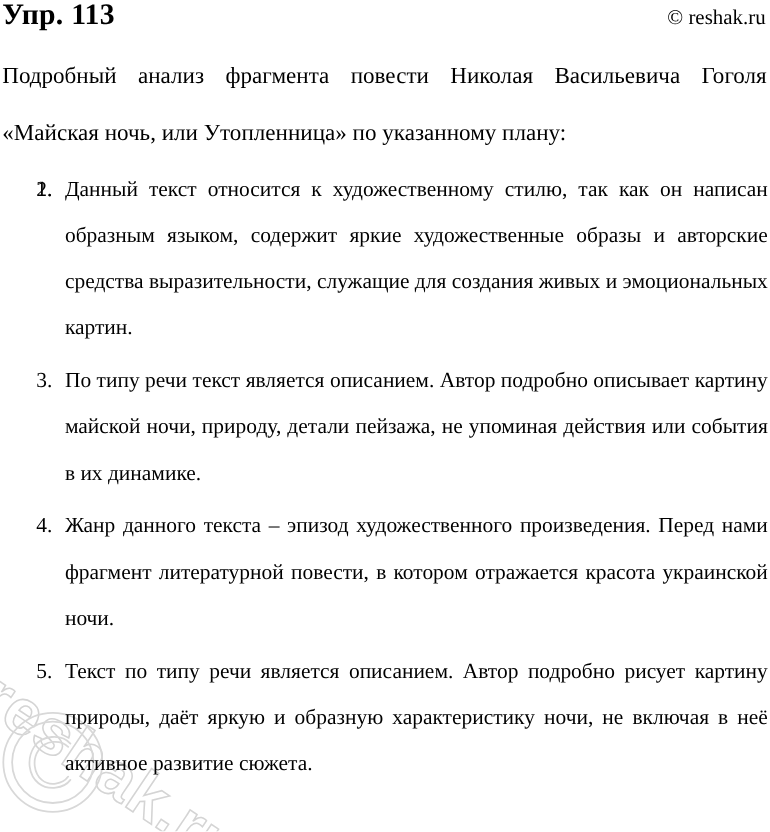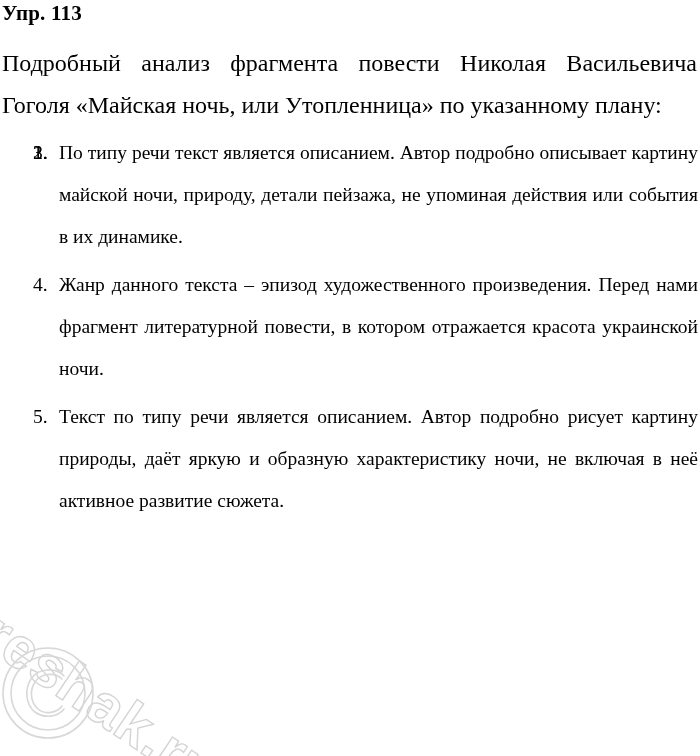--- a/index.html
+++ b/index.html
@@ -59,41 +59,41 @@
   .header {
     position: relative;
     z-index: 2;
     display: flex;
     align-items: baseline;
     justify-content: space-between;
     padding: 0 4px 0 2px;
     height: 30px;
   }
   .ex-title {
-    font-size: 21px;
+    font-size: 27px;
     font-weight: 700;
     letter-spacing: .2px;
     line-height: 26px;
   }
   .site-credit {
     font-size: 19px;
     font-weight: 400;
     line-height: 26px;
     white-space: nowrap;
   }
 
   
   .content {
     position: relative;
     z-index: 2;
     padding: 0 2px 0 2px;
   }
   .intro {
-    font-size: 24px;
-    line-height: 42px;
+    font-size: 21px;
+    line-height: 52px;
     text-align: justify;
     text-align-last: left;
     margin: 12px 0 0 0;
     padding-right: 1px;
     hyphens: none;
   }
   ol.plan {
     list-style: none;
     margin: 6px 0 0 0;
     padding: 0;
@@ -129,32 +129,34 @@
         <circle cx="48" cy="48" r="45" fill="none" stroke="#d8d8d8" stroke-width="1.6"></circle>
         <circle cx="48" cy="48" r="37" fill="none" stroke="#d8d8d8" stroke-width="1.6"></circle>
         <path d="M64 31 C56 22, 38 23, 31 34 C24 45, 26 60, 35 67 C44 74, 58 72, 64 64" fill="none" stroke="#d8d8d8" stroke-width="1.6" stroke-linecap="round"></path>
         <path d="M62 34 C55 27, 41 28, 35 37 C29 46, 31 58, 38 64 C45 70, 57 68, 62 61" fill="none" stroke="#d8d8d8" stroke-width="1.6" stroke-linecap="round"></path>
       </svg>
     </div>
   </div>
 
   <div class="header">
     <div class="ex-title">Упр. 113</div>
+    <div class="site-credit">© reshak.ru</div>
   </div>
 
   <div class="content">
 
     <p class="intro">Подробный анализ фрагмента повести Николая Васильевича Гоголя «Майская ночь, или Утопленница» по указанному плану:</p>
 
     <ol class="plan">
       <li>
         <span class="num">1.</span>
       </li>
       <li>
         <span class="num">2.</span>
+        <span>Данный текст относится к художественному стилю, так как он написан образным языком, содержит яркие художественные образы и авторские средства выразительности, служащие для создания живых и эмоциональных картин.</span>
       </li>
       <li>
         <span class="num">3.</span>
         <span>По типу речи текст является описанием. Автор подробно описывает картину майской ночи, природу, детали пейзажа, не упоминая действия или события в их динамике.</span>
       </li>
       <li>
         <span class="num">4.</span>
         <span>Жанр данного текста – эпизод художественного произведения. Перед нами фрагмент литературной повести, в котором отражается красота украинской ночи.</span>
       </li>
       <li>

